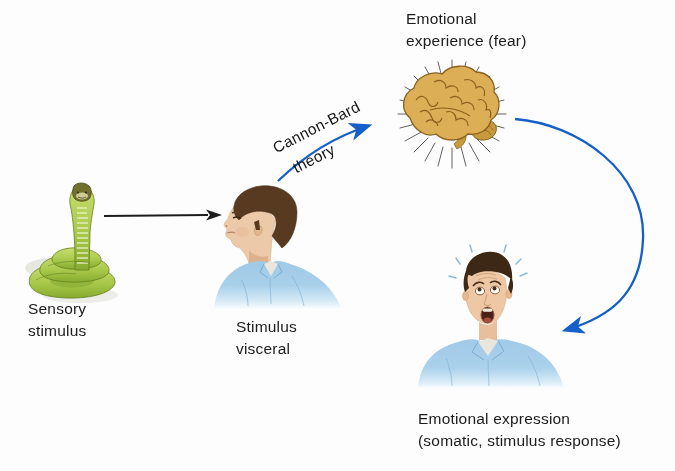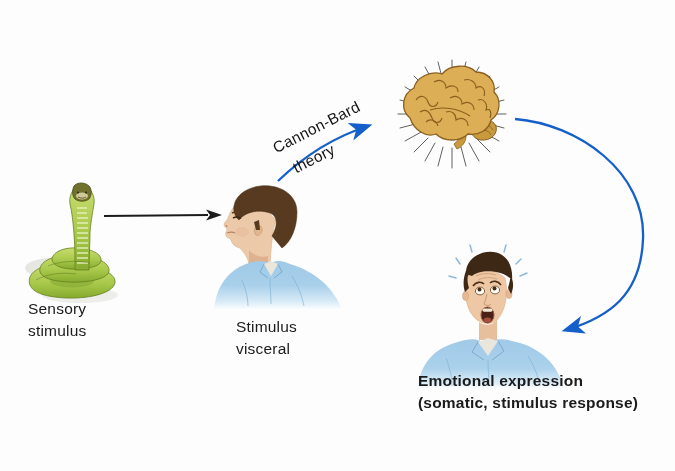--- a/index.html
+++ b/index.html
@@ -243,29 +243,33 @@
 
   <svg class="abs" style="left:506px;top:104px;" width="150" height="240" viewBox="0 0 150 240">
     <defs>
       <marker id="bluehead2" markerWidth="12" markerHeight="10" refX="8" refY="4" orient="auto">
         <path d="M0,0 L10,4 L0,8 L2.6,4 Z" fill="#145fc9"></path>
       </marker>
     </defs>
     <path d="M9,15 C72,20 140,68 137,135 C135,190 104,213 60,226" fill="none" stroke="#145fc9" stroke-width="2.3" marker-end="url(#bluehead2)"></path>
   </svg>
 
+  <div class="label" style="left:406px;top:8px;">
+    <div>Emotional</div>
+    <div>experience (fear)</div>
+  </div>
 
   <div class="label" style="left:28px;top:298px;">
     <div>Sensory</div>
     <div>stimulus</div>
   </div>
 
   <div class="label" style="left:236px;top:316px;">
     <div>Stimulus</div>
     <div>visceral</div>
   </div>
 
-  <div class="label" style="left:418px;top:370px;font-weight:bold;">
+  <div class="label" style="left:418px;top:408px;">
     <div>Emotional expression</div>
     <div>(somatic, stimulus response)</div>
   </div>
 
 </div>
 
 </body></html>

